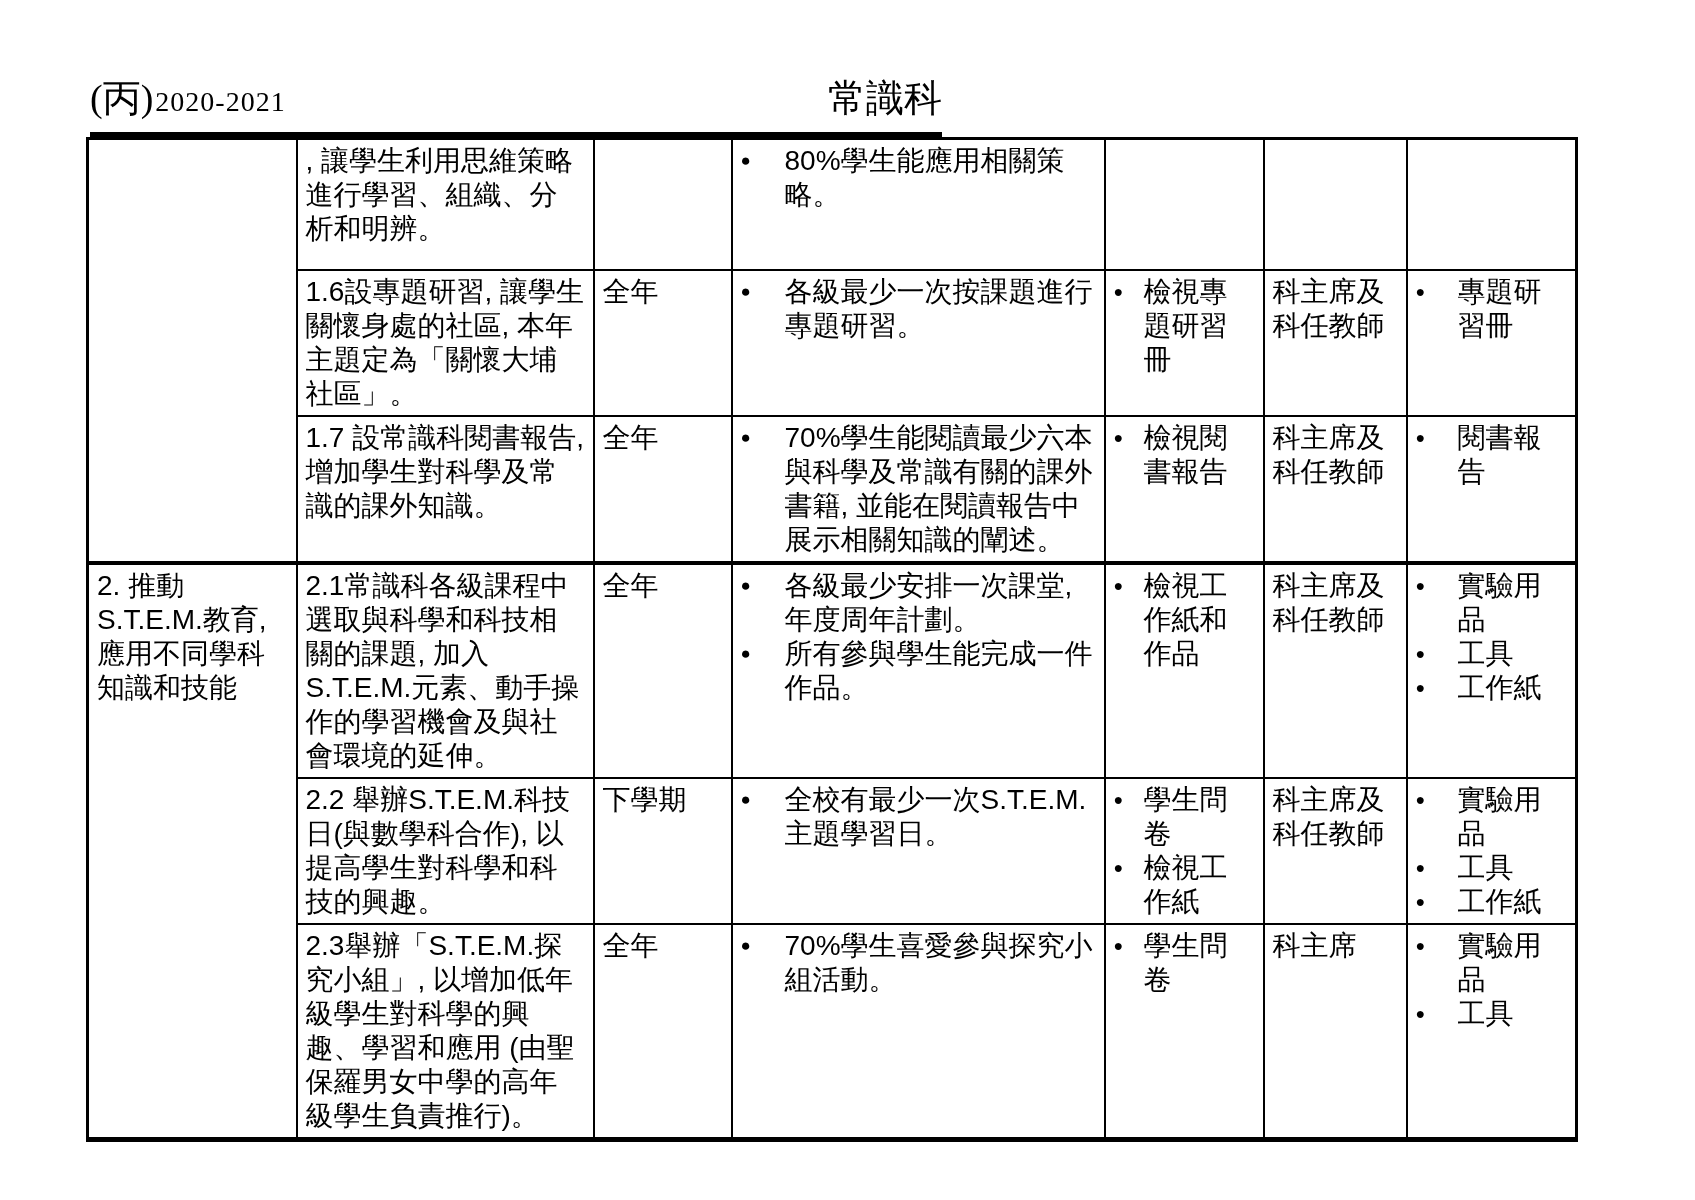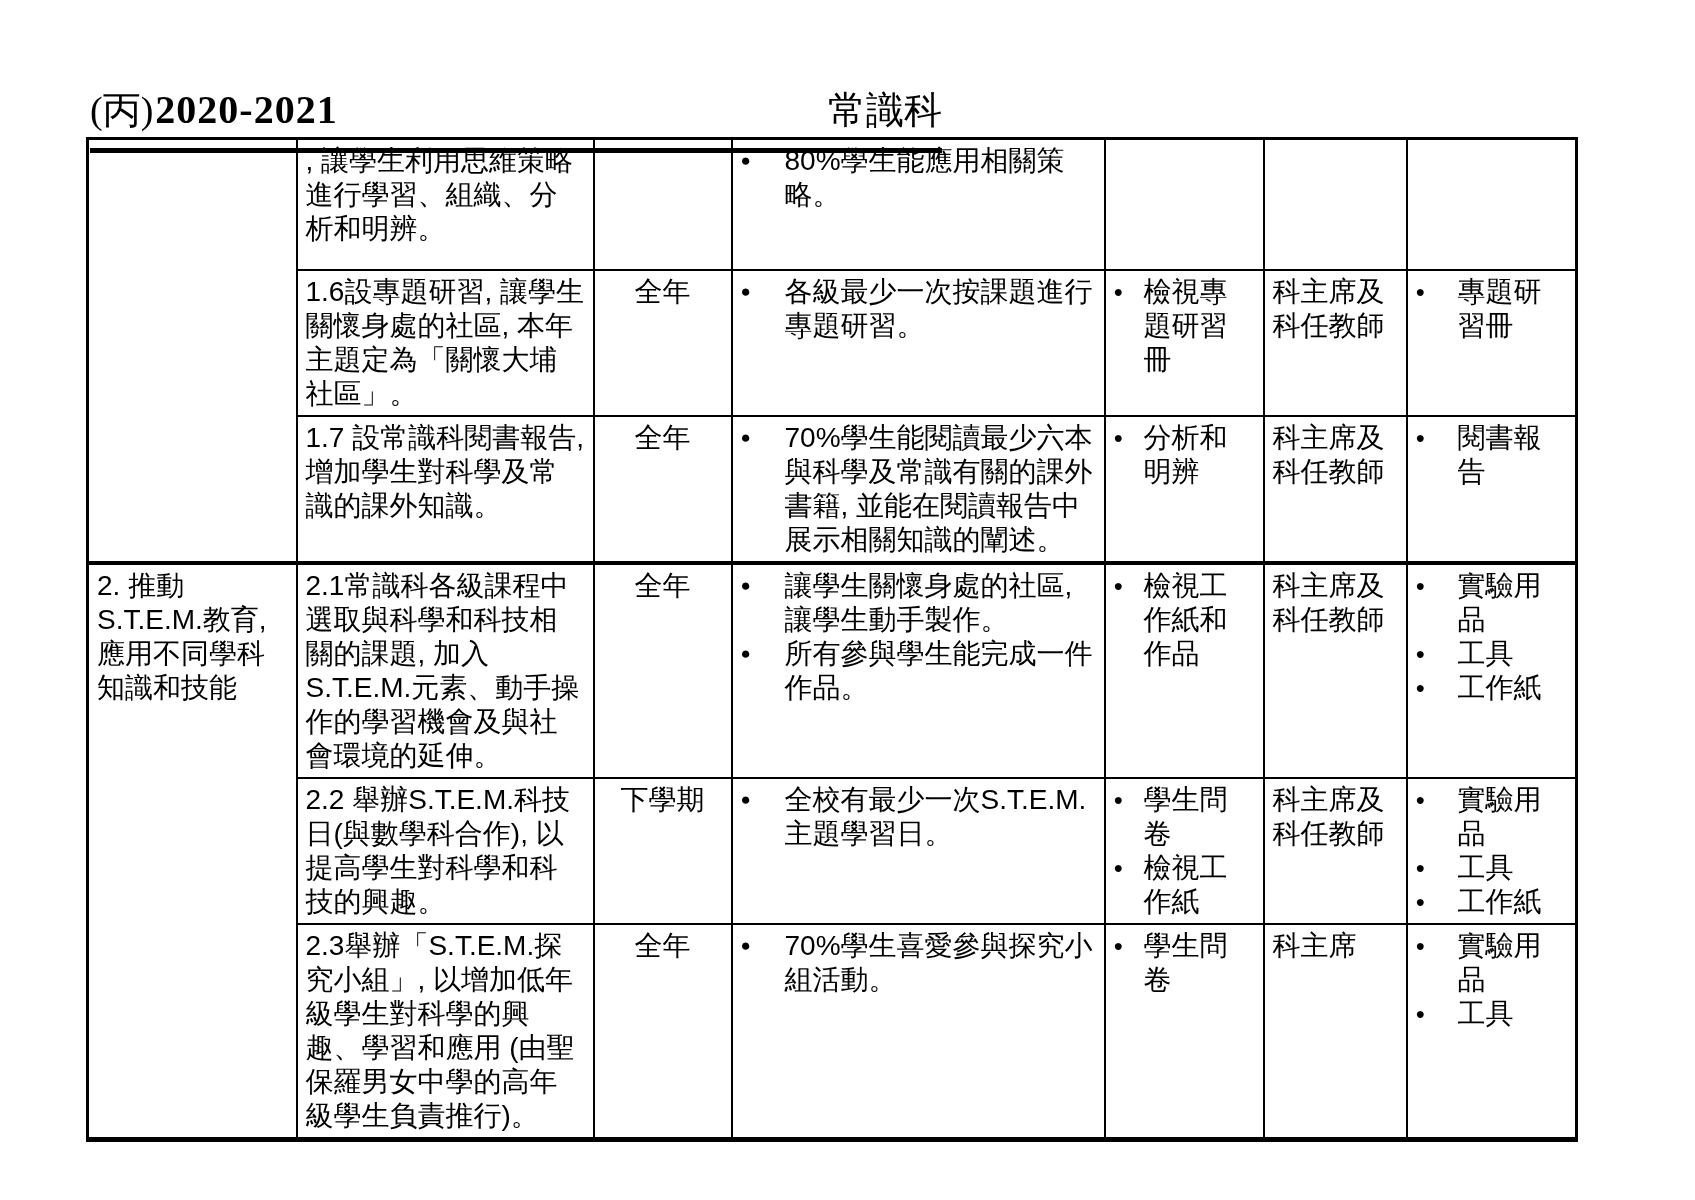--- a/index.html
+++ b/index.html
@@ -25,24 +25,24 @@
     display: flex;
     align-items: baseline;
     border-bottom: 5px solid #000;
     padding-bottom: 4px;
     font-family: "Liberation Serif", "DejaVu Serif", serif;
     font-size: 38px;
     line-height: 44px;
     white-space: nowrap;
   }
   .doc-title .yr {
-    font-weight: 700;
-    font-size: 40px;
+    font-weight: 400;
+    font-size: 28px;
     letter-spacing: 1px;
-    margin: 12px 2px;
+    margin: 4px 2px;
   }
   .doc-title .spacer { flex: 1; }
   
   table.plan {
     position: absolute;
     left: 86px;
     top: 137px;
     width: 1489px;
     border-collapse: collapse;
     table-layout: fixed;
@@ -59,21 +59,21 @@
   }
   tr.group-start td { border-top-width: 4px; }
   tr.rA { height: 131px; }
   tr.rB { height: 124px; }
   tr.rC { height: 144px; }
   tr.rD { height: 212px; }
   tr.rE { height: 144px; }
   tr.rF { height: 212px; }
   td.c-obj      { padding-left: 6px; padding-right: 10px; }
   td.c-strategy { padding-left: 8px; padding-right: 10px; }
-  td.c-time     { padding-left: 10px; text-align: center; }
+  td.c-time     { padding-left: 10px; }
   td.c-succ     { padding-left: 12px; padding-right: 6px; }
   td.c-eval     { padding-left: 8px;  padding-right: 18px; border-radius: 20px; }
   td.c-person   { padding-left: 8px;  padding-right: 8px; }
   td.c-res      { padding-left: 8px;  padding-right: 8px; }
   
   .bi { display: flex; align-items: flex-start; }
   .bi::before {
     content: "●";
     font-size: 17px;
     line-height: 34px;
@@ -157,21 +157,21 @@
         <td class="c-time">
           <div>全年</div>
         </td>
         <td class="c-succ">
           <div class="bi">
               <span class="bt">70%學生能閱讀最少六本與科學及常識有關的課外書籍, 並能在閱讀報告中展示相關知識的闡述。</span>
             </div>
         </td>
         <td class="c-eval">
           <div class="bi">
-              <span class="bt">分析和明辨</span>
+              <span class="bt">檢視閱書報告</span>
             </div>
         </td>
         <td class="c-person">
           <div>科主席及科任教師</div>
         </td>
         <td class="c-res">
           <div class="bi">
               <span class="bt">閱書報告</span>
             </div>
         </td>
@@ -182,21 +182,21 @@
           <div>2. 推動S.T.E.M.教育, 應用不同學科知識和技能</div>
         </td>
         <td class="c-strategy">
           <div>2.1常識科各級課程中選取與科學和科技相關的課題, 加入S.T.E.M.元素、動手操作的學習機會及與社會環境的延伸。</div>
         </td>
         <td class="c-time">
           <div>全年</div>
         </td>
         <td class="c-succ">
           <div class="bi">
-              <span class="bt">讓學生關懷身處的社區, 讓學生動手製作。</span>
+              <span class="bt">各級最少安排一次課堂, 年度周年計劃。</span>
             </div>
           <div class="bi">
               <span class="bt">所有參與學生能完成一件作品。</span>
             </div>
         </td>
         <td class="c-eval">
           <div class="bi">
               <span class="bt">檢視工作紙和作品</span>
             </div>
         </td>

